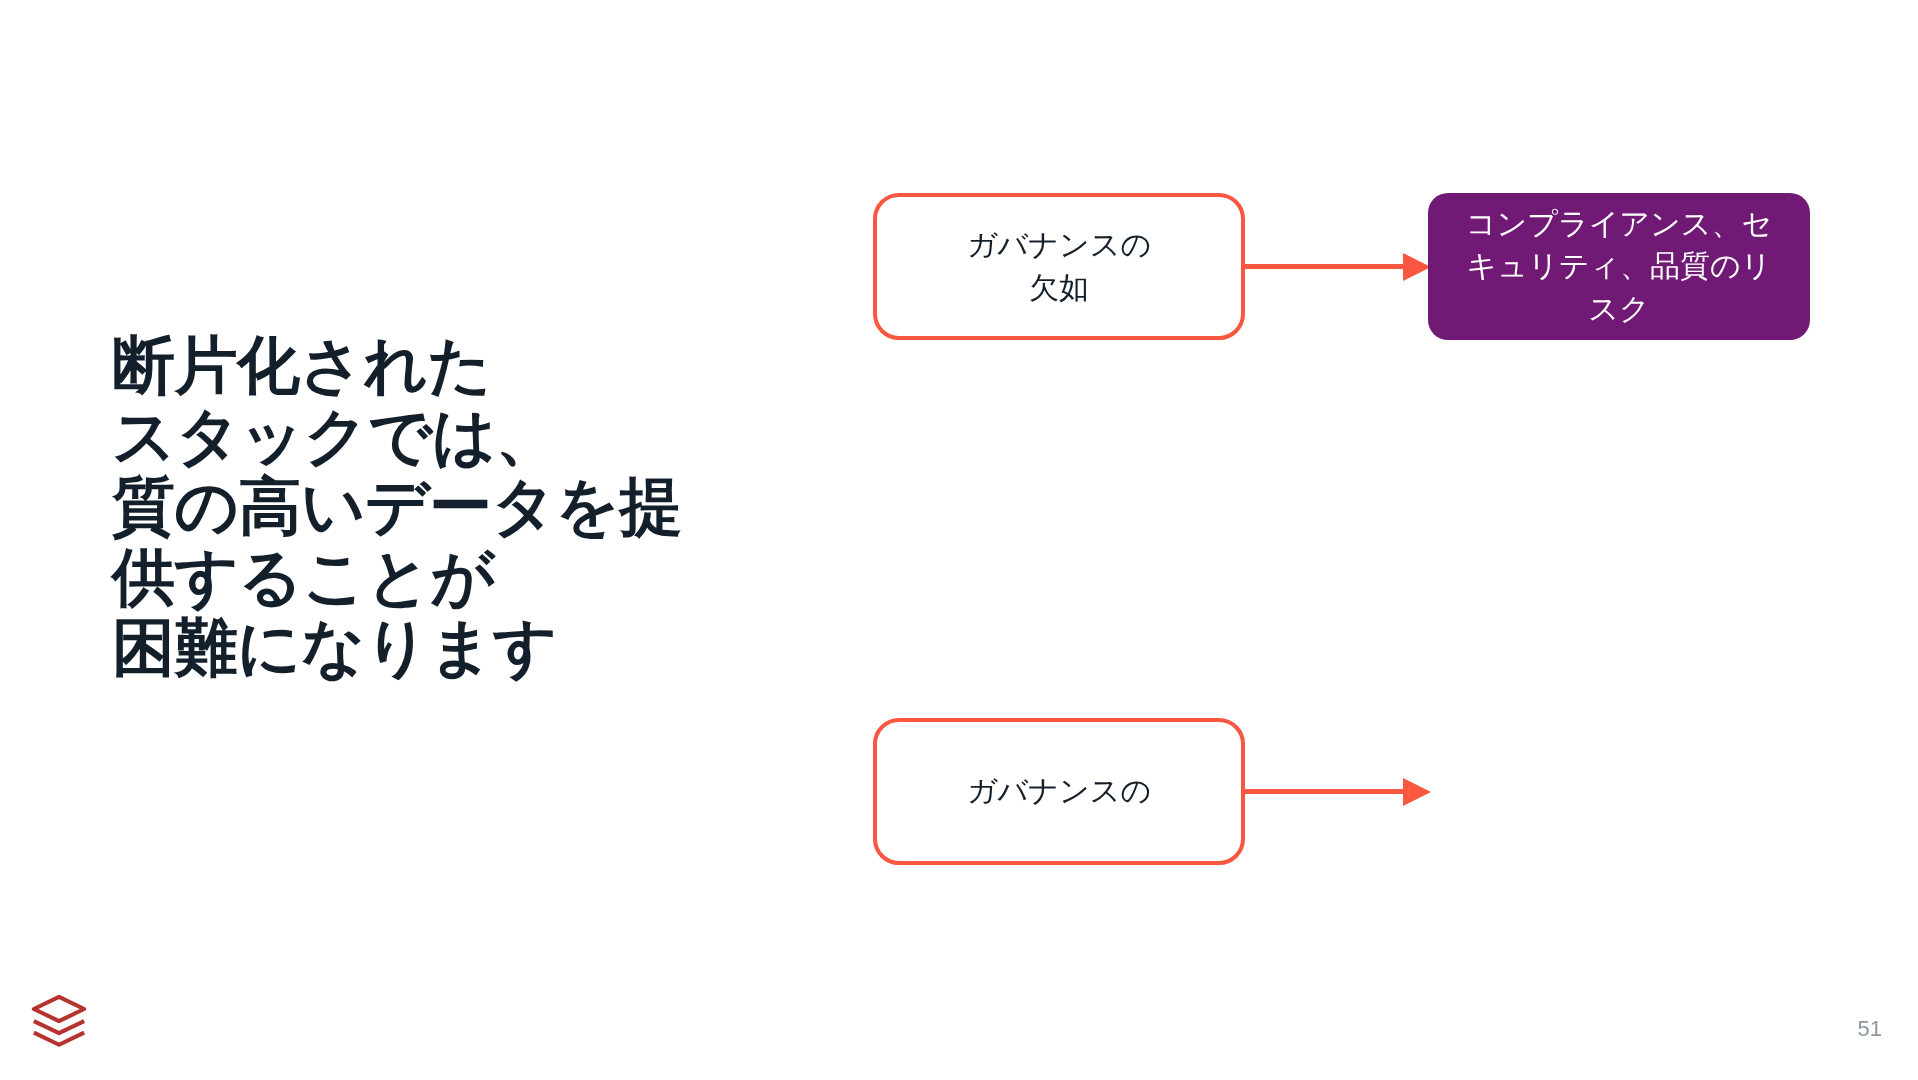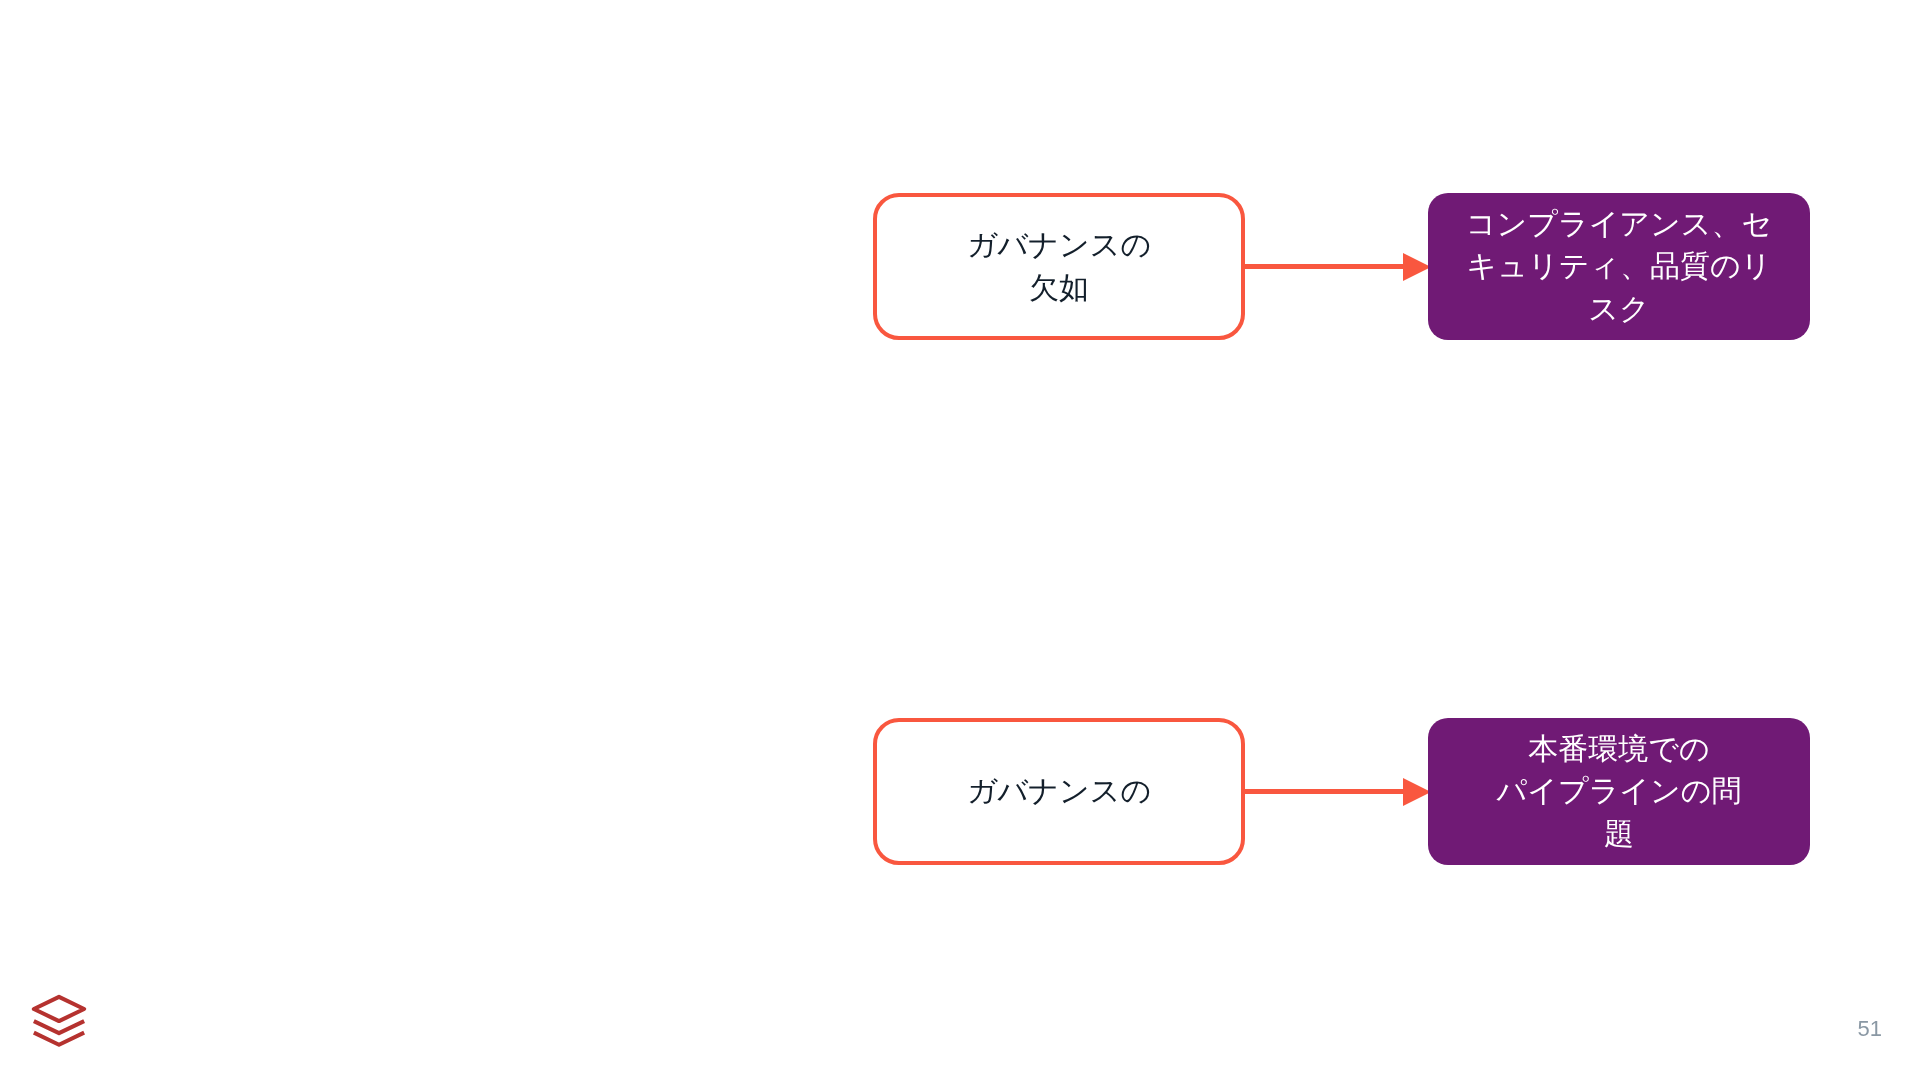--- a/index.html
+++ b/index.html
@@ -137,20 +137,25 @@
     font-size: 22px;
     font-weight: 400;
     margin-top: 8px;
   }
 </style>
 </head>
 <body>
 
 <div class="slide">
 
+  <div class="headline">断片化された
+スタックでは、
+質の高いデータを提
+供することが
+困難になります</div>
 
   <div class="diagram">
 
     <div class="row row-0">
       <div class="cause-box">ガバナンスの
 欠如</div>
       <div class="connector">
         <span class="shaft"></span>
         <span class="head"></span>
       </div>
@@ -159,23 +164,20 @@
 スク</div>
     </div>
 
 
     <div class="row row-2">
       <div class="cause-box">ガバナンスの</div>
       <div class="connector">
         <span class="shaft"></span>
         <span class="head"></span>
       </div>
-      <div class="effect-box">本番環境での
-パイプラインの問
-題</div>
     </div>
 
   </div>
 
   <div class="logo">
     <svg viewBox="0 0 60 64" width="58" height="62" aria-hidden="true">
       <g fill="none" stroke="#B5322F" stroke-width="4.2" stroke-linejoin="round">
         <path d="M4 17.5 L30 5 L56 17.5 L30 30 Z"></path>
         <path d="M4 30 L30 42.5 L56 30"></path>
         <path d="M4 42 L30 54.5 L56 42"></path>

